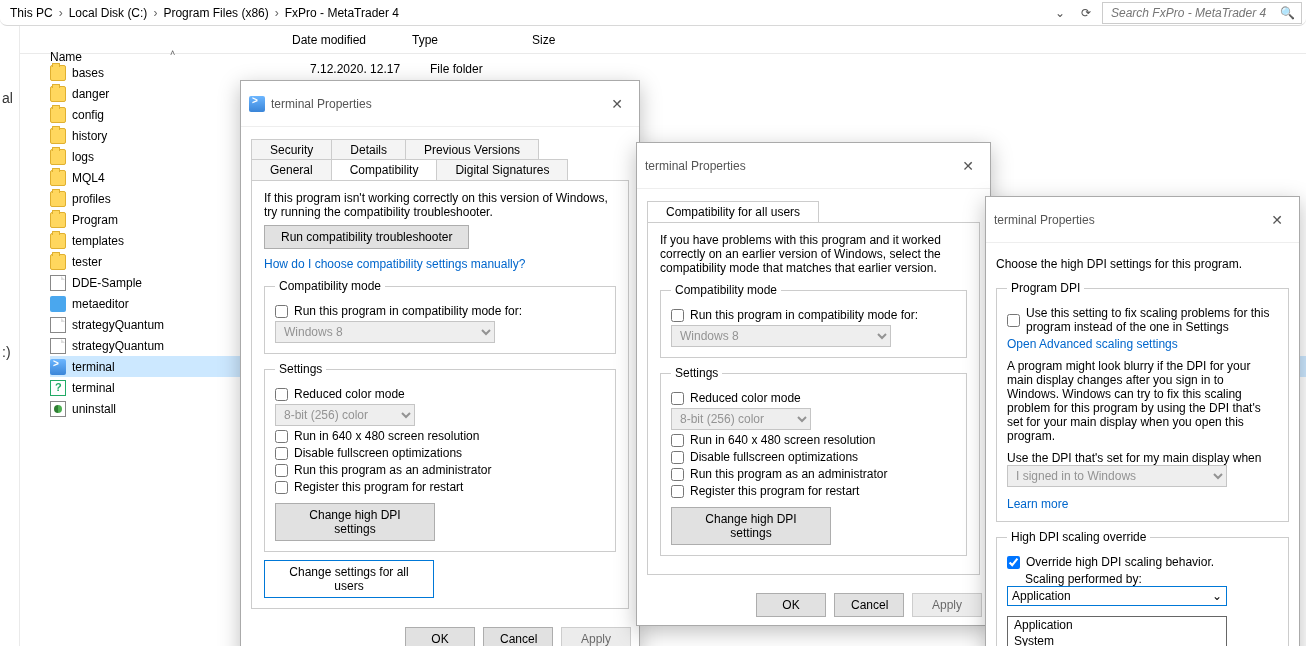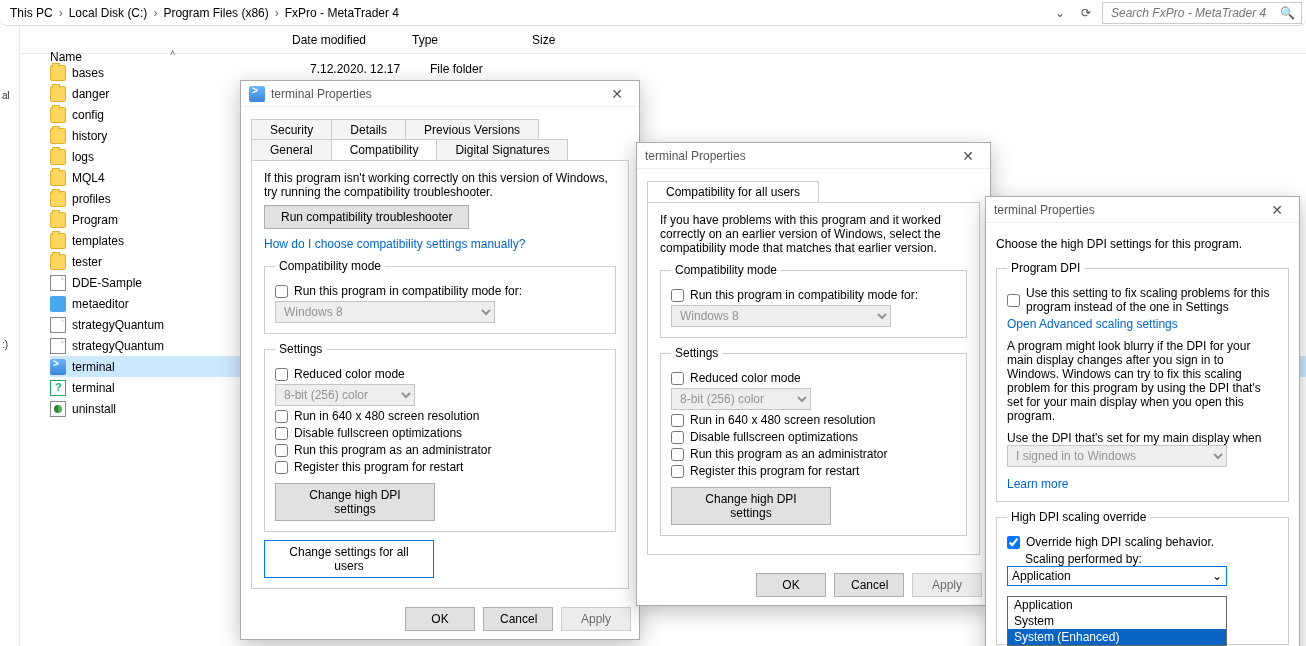--- a/index.html
+++ b/index.html
@@ -9,21 +9,21 @@
   .addressbar { position:absolute; top:0; left:0; right:0; height:26px; border-bottom:1px solid #d8d8d8; display:flex; align-items:center; padding:0 4px 0 10px;border-radius:7px; }
   .bc-sep::before { content:"›"; margin:0 6px; color:#666; }
   .bc-item { color:#000; cursor:default; }
   .addr-right { margin-left:auto; display:flex; align-items:center; gap:6px; }
   .addr-btn { width:20px; height:20px; display:flex; align-items:center; justify-content:center; color:#555; }
   .searchbox { border:1px solid #ccc; height:22px; width:200px; display:flex; align-items:center; padding:0 6px; }
   .searchbox input { border:none; outline:none; flex:1; font-size:12px; font-style:italic; color:#777; }
 
   
   .explorer { position:absolute; top:26px; left:0; right:0; bottom:0; display:flex; }
-  .leftpane { width:20px; border-right:1px solid #eaeaea; padding-top:60px; color:#333; font-size:10px; }
+  .leftpane { width:20px; border-right:1px solid #eaeaea; padding-top:60px; color:#333; font-size:14px; }
   .leftpane div { padding:4px 2px; }
   .filelist { flex:1; position:relative; }
 
   .cols { display:flex; height:28px; align-items:center; border-bottom:1px solid #eaeaea; color:#000; }
   .col { padding:0 12px; }
   .col.name { width:260px; padding-left:30px; position:relative;margin-top:35px;}
   .col.date { width:120px; }
   .col.type { width:120px; }
   .col.size { width:80px; }
   .col-sort { position:absolute; left:150px; top:-2px; font-size:9px; color:#666;}
@@ -40,21 +40,21 @@
   .term-icon { background:linear-gradient(#6cb6ff,#3a85d8); border-radius:2px; position:relative;}
   .term-icon::after{content:">";position:absolute;top:-1px;left:3px;color:#fff;font-size:10px;font-weight:700;}
   .chm-icon { background:#fff;border:1px solid #2a6; position:relative;}
   .chm-icon::after{content:"?";position:absolute;top:0;left:4px;color:#2a6;font-size:11px;font-weight:700;}
   .uninst-icon{ background:#fff;border:1px solid #888;position:relative;}
   .uninst-icon::after{content:"";position:absolute;inset:3px;background:conic-gradient(#4caf50 0 180deg,#2e7d32 0 360deg);border-radius:50%;}
   .row-label { color:#000; }
 
   
   .dialog { position:absolute; background:#fff; border:1px solid #aaa; box-shadow:0 6px 20px rgba(0,0,0,0.25); }
-  .dlg-title { height:26px; display:flex; align-items:center; padding:0 8px; color:#555; font-size:12px; border-bottom:1px solid #eee;}
+  .dlg-title { height:46px; display:flex; align-items:center; padding:0 8px; color:#555; font-size:12px; border-bottom:1px solid #eee;}
   .dlg-title .spacer{flex:1;}
   .dlg-close { width:28px; text-align:center; font-size:14px; color:#555; cursor:default;}
   .dlg-body { padding:8px 10px 10px 10px; }
   .tabs { display:flex; flex-wrap:wrap; margin-top:4px;}
   .tab { border:1px solid #ccc; border-bottom:none; padding:3px 18px; background:#f4f4f4; margin-right:-1px; font-size:12px; cursor:default;}
   .tab.active { background:#fff; position:relative; z-index:1;}
   .tab-panel { border:1px solid #ccc; padding:10px 12px; }
   .btn { background:#e1e1e1; border:1px solid #adadad; padding:4px 16px; font-size:12px; cursor:default; display:inline-block; text-align:center;}
   .btn.primary { background:#fff; border:1px solid #0078d7;}
   .link { color:#0066cc; cursor:default; display:inline-block;}

